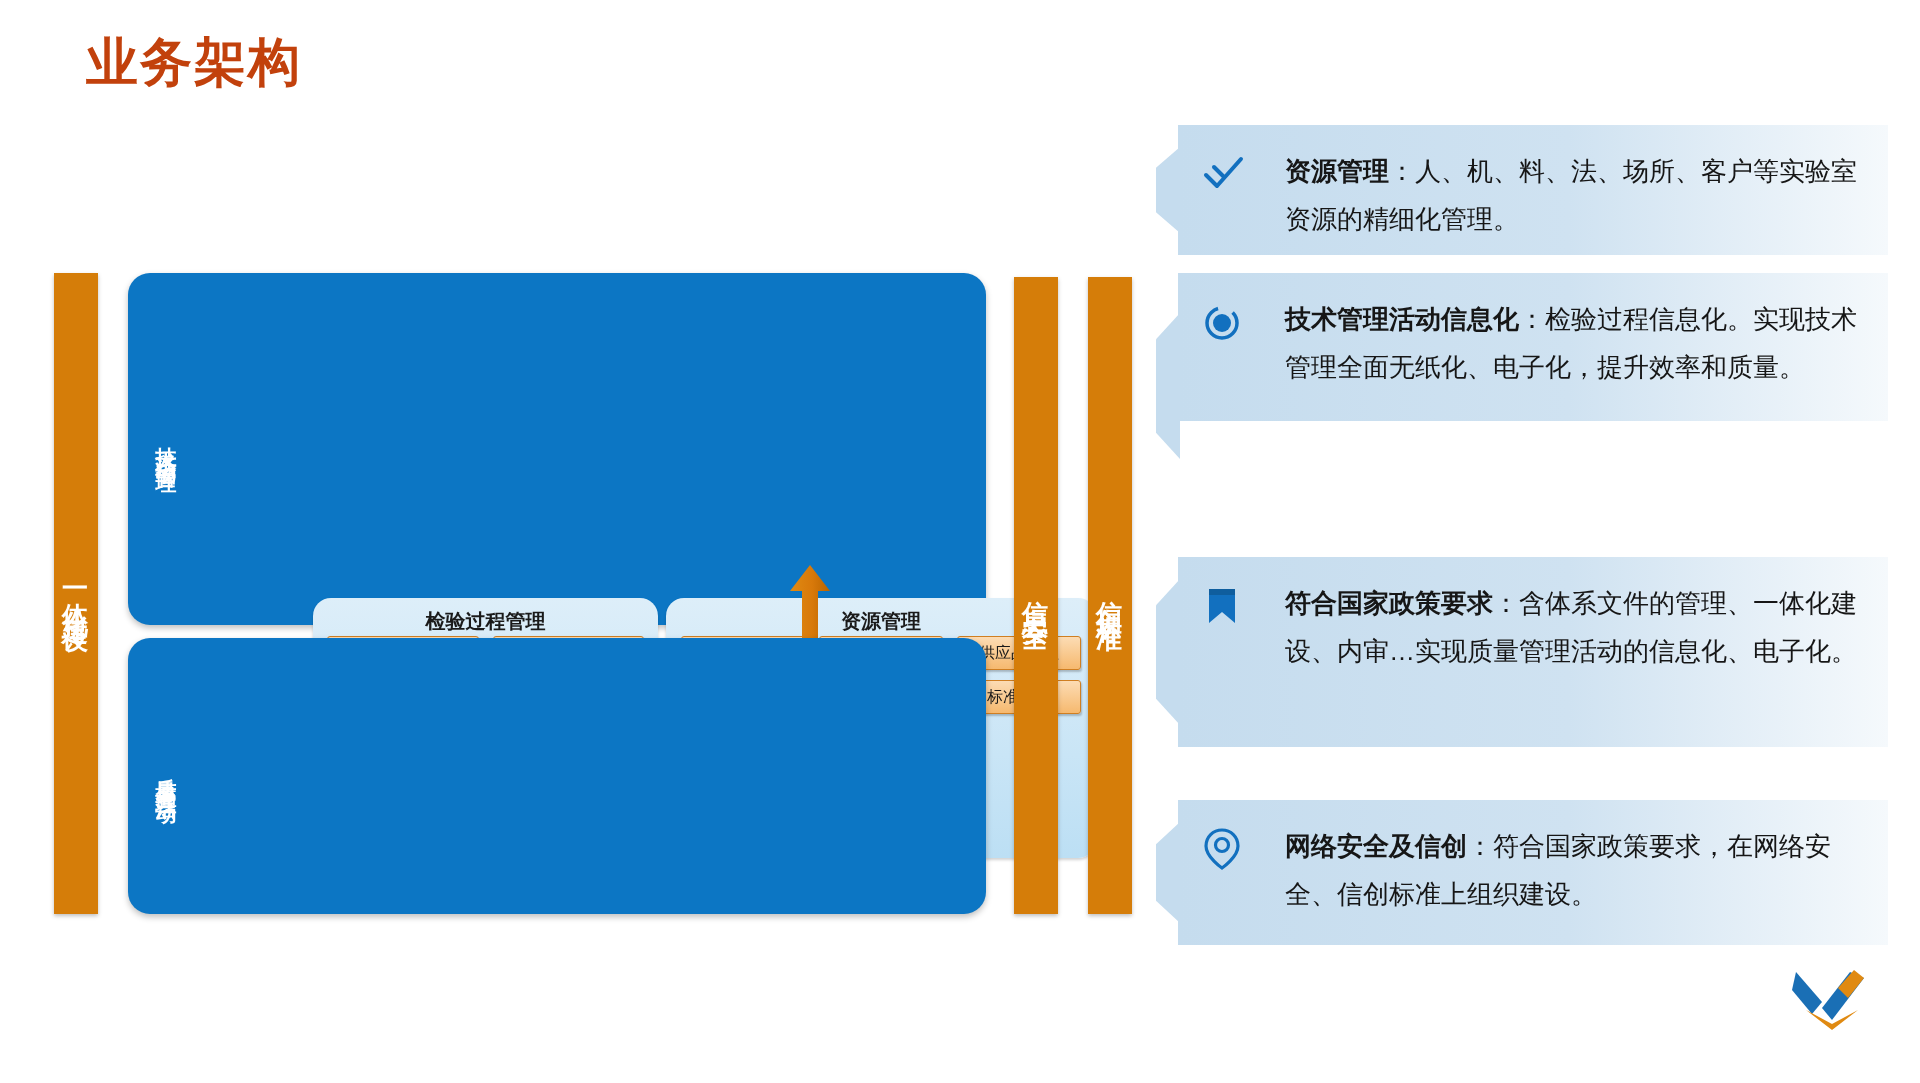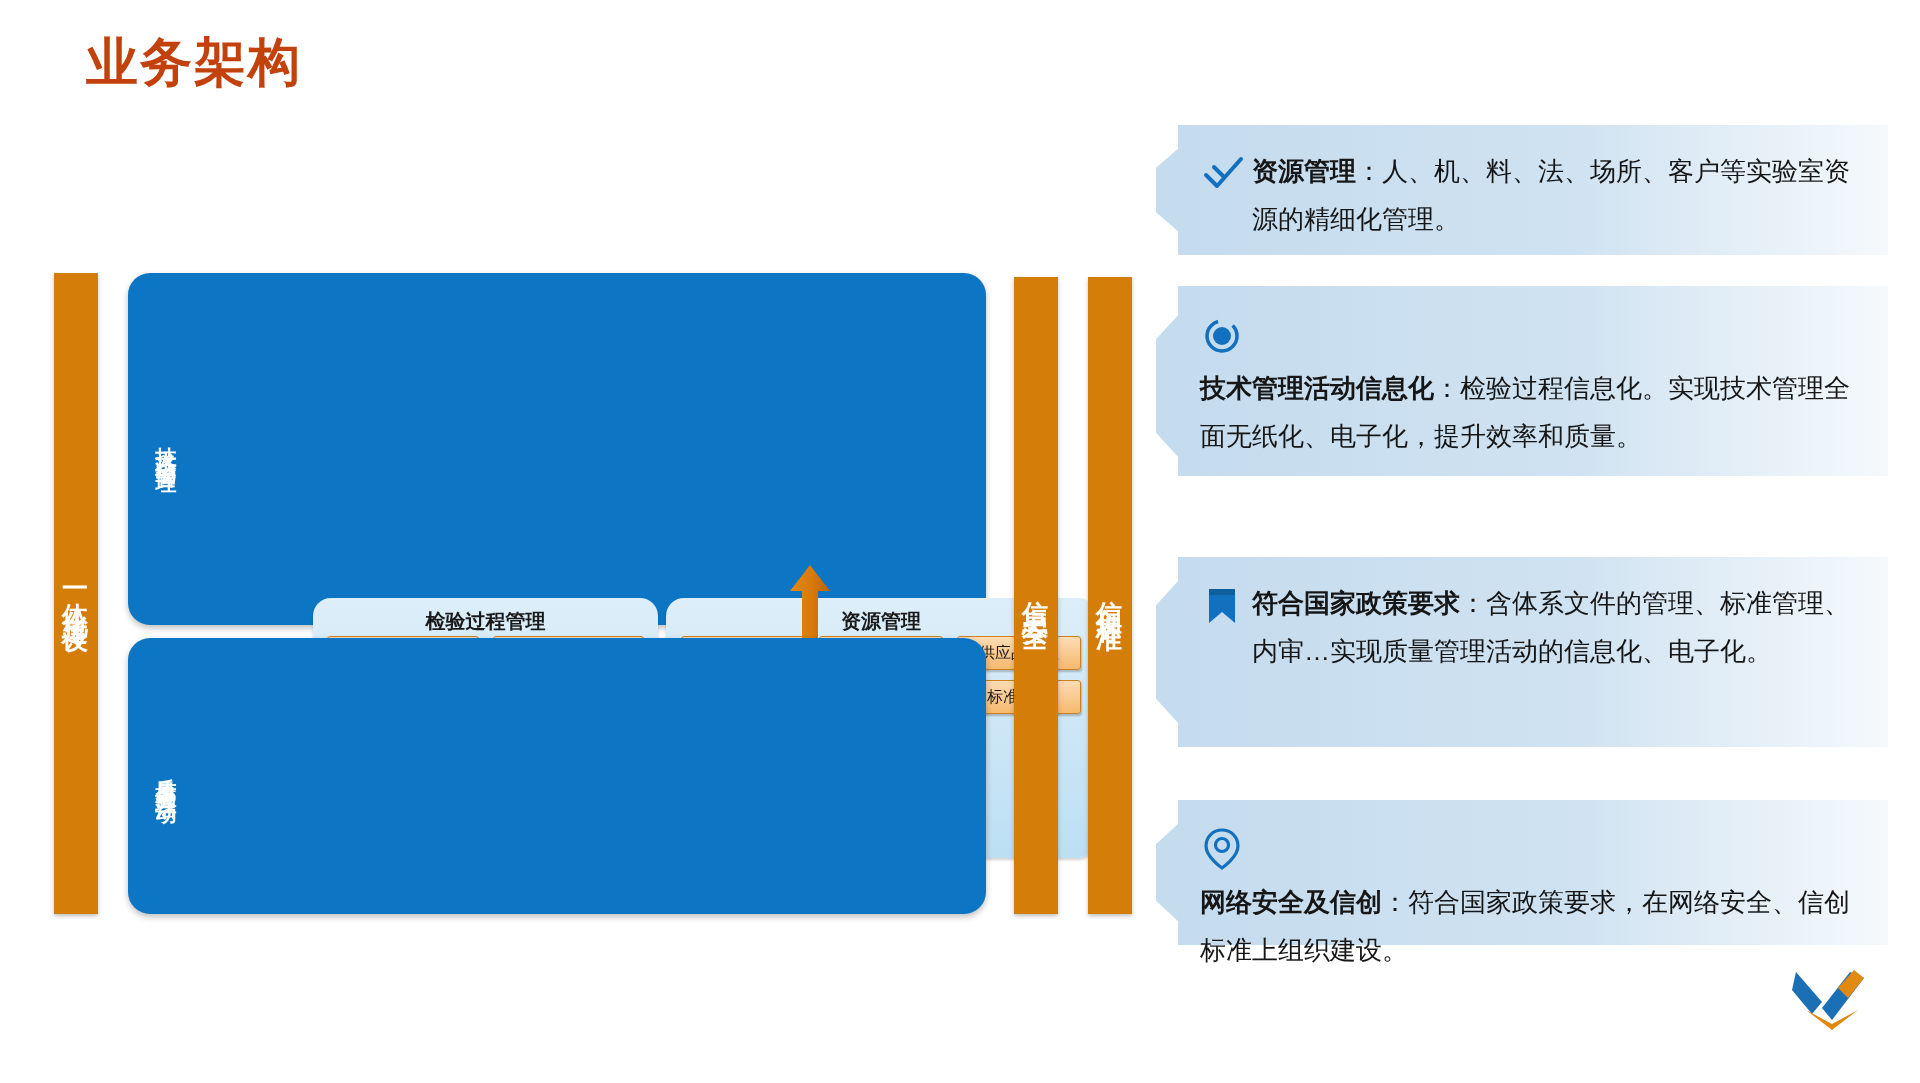--- a/index.html
+++ b/index.html
@@ -74,25 +74,26 @@
 
   
   #up-arrow{position:absolute;left:790px;top:565px;width:40px;height:110px;}
 
   
   .card{
     position:absolute;left:1178px;width:710px;
     background:linear-gradient(90deg,#c5dcee 0%,#cfe2f1 55%,#f5f9fc 100%);
     display:flex;align-items:flex-start;box-sizing:border-box;
     padding:22px 26px 22px 22px;
+    gap:33px;
   }
   #card-1{top:125px;height:130px;}
-  #card-2{top:286px;height:190px;flex-direction:column;}
+  #card-2{top:273px;height:148px;}
   #card-3{top:557px;height:190px;}
-  #card-4{top:800px;height:145px;flex-direction:column;}
+  #card-4{top:800px;height:145px;}
   .card-icon{width:52px;flex:0 0 52px;padding-top:4px;}
   .card-text{
     font-size:26px;line-height:48px;color:#161616;flex:1;
   }
   .card-text b{font-weight:bold;}
   .tab-left{
     position:absolute;left:1156px;width:24px;
     background:#c5dcee;
   }
   #tab-1{top:147px;height:86px;
@@ -191,21 +192,21 @@
 
 <div class="tab-left" id="tab-3"></div>
 <div class="card" id="card-3">
   <span class="card-icon">
     <svg width="46" height="46" viewBox="0 0 46 46">
       <path d="M9 6 H35 V40 L22 29 L9 40 Z" fill="#1270bf"></path>
       <rect x="9" y="6" width="26" height="6" fill="#0f5e9e"></rect>
     </svg>
   </span>
   <span class="card-text">
-    <b>符合国家政策要求</b><span>：含体系文件的管理、标准管理、内审…实现质量管理活动的信息化、电子化。</span>
+    <b>符合国家政策要求</b><span>：含体系文件的管理、一体化建设、内审…实现质量管理活动的信息化、电子化。</span>
   </span>
 </div>
 
 <div class="tab-left" id="tab-4"></div>
 <div class="card" id="card-4">
   <span class="card-icon">
     <svg width="46" height="46" viewBox="0 0 46 46">
       <path d="M22 4 C13 4 6 11 6 20 C6 31 22 42 22 42 C22 42 38 31 38 20 C38 11 31 4 22 4 Z" fill="none" stroke="#1270bf" stroke-width="3.2"></path>
       <circle cx="22" cy="19" r="6.5" fill="none" stroke="#1270bf" stroke-width="3.2"></circle>
     </svg>

